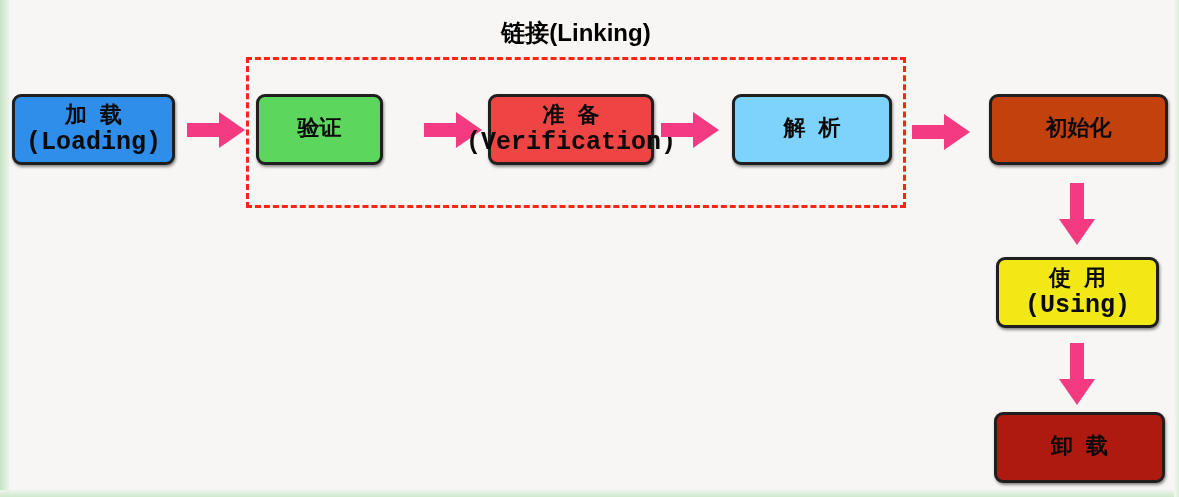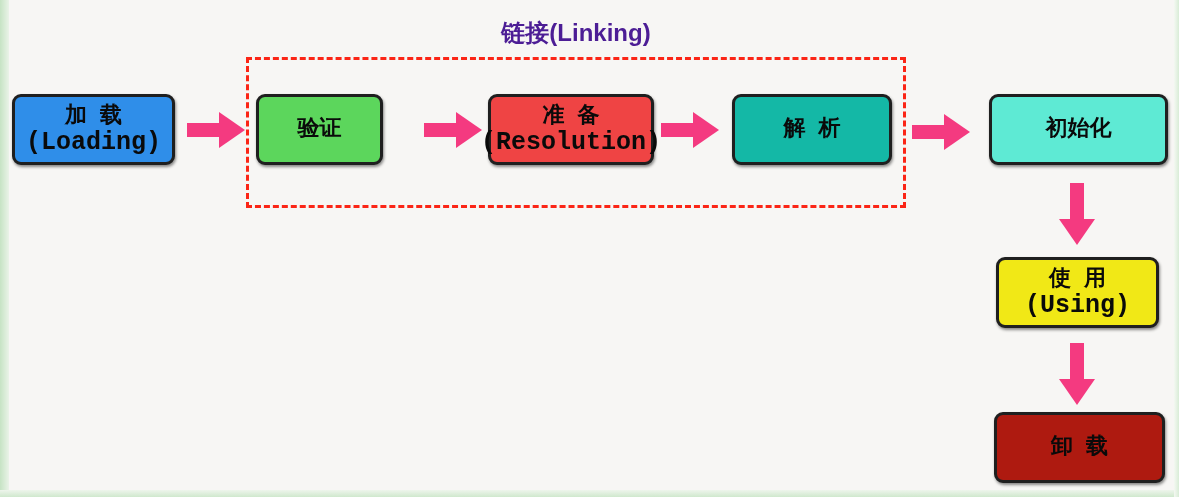--- a/index.html
+++ b/index.html
@@ -70,21 +70,21 @@
 </style>
 </head>
 <body>
 
 <div id="canvas" style="background-color: rgb(247, 246, 244);">
 
   <div class="edge-left"></div>
   <div class="edge-bottom"></div>
   <div class="edge-right"></div>
 
-  <div class="diagram-title" style="color: #4c1d95;">链接(Linking)</div>
+  <div class="diagram-title" style="color: #000000;">链接(Linking)</div>
 
   <div class="dashed-box" style="border-color: rgb(251, 37, 22);"></div>
 
   <div class="stage" id="st-loading" style="background-color: rgb(47, 142, 233);">
     <div class="zh">加 载</div>
     <div class="en">(Loading)</div>
   </div>
 
   <div class="arr-r" id="ar1">
     <div class="body" style="background-color: rgb(244, 58, 128);"></div>
@@ -95,38 +95,38 @@
     <div class="zh">验证</div>
   </div>
 
   <div class="arr-r" id="ar2">
     <div class="body" style="background-color: rgb(244, 58, 128);"></div>
     <div class="head" style="border-left-color: rgb(244, 58, 128);"></div>
   </div>
 
   <div class="stage" id="st-preparation" style="background-color: #ef4444;">
     <div class="zh">准 备</div>
-    <div class="en">(Resolution)</div>
+    <div class="en">(Verification)</div>
   </div>
 
   <div class="arr-r" id="ar3">
     <div class="body" style="background-color: rgb(244, 58, 128);"></div>
     <div class="head" style="border-left-color: rgb(244, 58, 128);"></div>
   </div>
 
-  <div class="stage" id="st-resolution" style="background-color: #14b8a6;">
+  <div class="stage" id="st-resolution" style="background-color: #7dd3fc;">
     <div class="zh">解 析</div>
   </div>
 
   <div class="arr-r" id="ar4">
     <div class="body" style="background-color: rgb(244, 58, 128);"></div>
     <div class="head" style="border-left-color: rgb(244, 58, 128);"></div>
   </div>
 
-  <div class="stage" id="st-initialization" style="background-color: #5eead4;">
+  <div class="stage" id="st-initialization" style="background-color: #c2410c;">
     <div class="zh">初始化</div>
   </div>
 
   <div class="arr-d" id="ad1">
     <div class="body" style="background-color: rgb(244, 58, 128);"></div>
     <div class="head" style="border-top-color: rgb(244, 58, 128);"></div>
   </div>
 
   <div class="stage" id="st-using" style="background-color: rgb(241, 232, 22);">
     <div class="zh">使 用</div>

